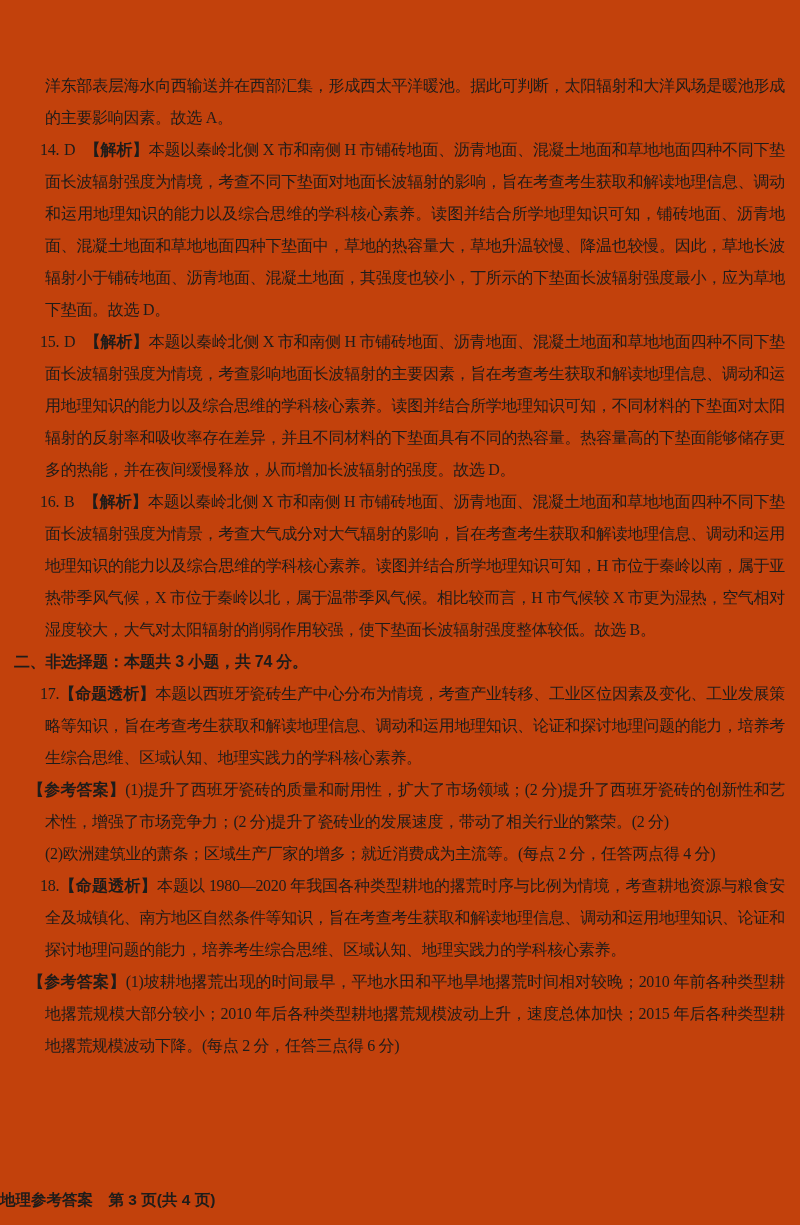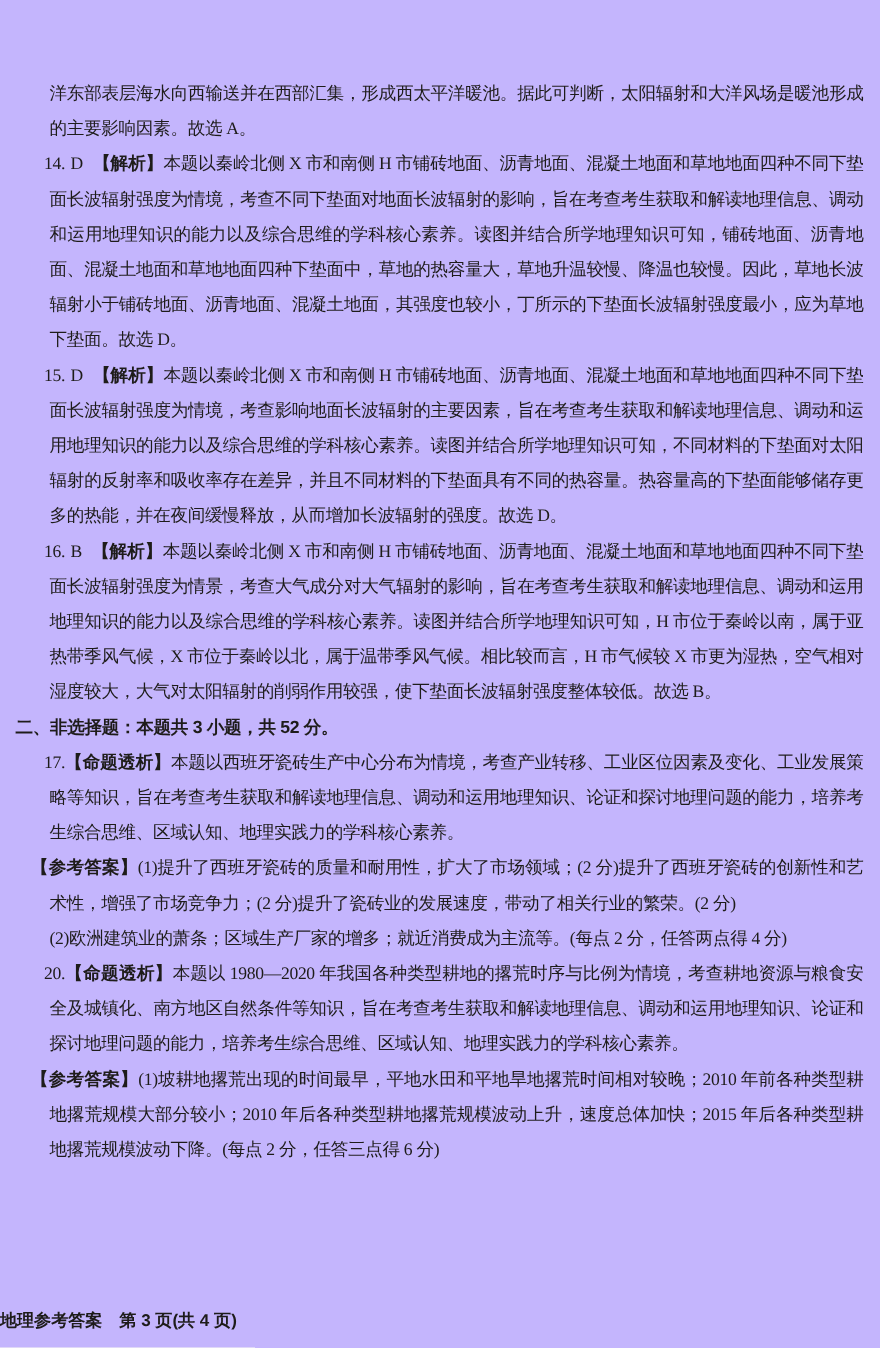--- a/index.html
+++ b/index.html
@@ -2,21 +2,21 @@
 <html><head>
 <meta charset="utf-8">
 <style>
   * { box-sizing: border-box; }
   html, body { margin: 0; padding: 0; background: #f4f3f1; }
   .page {
     position: relative;
     width: 800px;
     height: 1225px;
     margin: 0 auto;
-    background: #c4b5fd;
+    background: #c2410c;
     color: #1e1c1a;
     font-family: "Liberation Serif", "DejaVu Serif", serif;
     overflow: hidden;
   }
   .doc { padding: 70px 15px 0 45px; }
   .doc p {
     margin: 0;
     font-size: 16px;
     line-height: 32px;
     text-align: justify;
@@ -62,30 +62,30 @@
   <div class="doc">
 
     <p class="sub">洋东部表层海水向西输送并在西部汇集，形成西太平洋暖池。据此可判断，太阳辐射和大洋风场是暖池形成的主要影响因素。故选 A。</p>
 
     <p class="item"><span class="num">14.</span><span class="ans">D</span><span class="tag">【解析】</span><span>本题以秦岭北侧 X 市和南侧 H 市铺砖地面、沥青地面、混凝土地面和草地地面四种不同下垫面长波辐射强度为情境，考查不同下垫面对地面长波辐射的影响，旨在考查考生获取和解读地理信息、调动和运用地理知识的能力以及综合思维的学科核心素养。读图并结合所学地理知识可知，铺砖地面、沥青地面、混凝土地面和草地地面四种下垫面中，草地的热容量大，草地升温较慢、降温也较慢。因此，草地长波辐射小于铺砖地面、沥青地面、混凝土地面，其强度也较小，丁所示的下垫面长波辐射强度最小，应为草地下垫面。故选 D。</span></p>
 
     <p class="item"><span class="num">15.</span><span class="ans">D</span><span class="tag">【解析】</span><span>本题以秦岭北侧 X 市和南侧 H 市铺砖地面、沥青地面、混凝土地面和草地地面四种不同下垫面长波辐射强度为情境，考查影响地面长波辐射的主要因素，旨在考查考生获取和解读地理信息、调动和运用地理知识的能力以及综合思维的学科核心素养。读图并结合所学地理知识可知，不同材料的下垫面对太阳辐射的反射率和吸收率存在差异，并且不同材料的下垫面具有不同的热容量。热容量高的下垫面能够储存更多的热能，并在夜间缓慢释放，从而增加长波辐射的强度。故选 D。</span></p>
 
     <p class="item"><span class="num">16.</span><span class="ans">B</span><span class="tag">【解析】</span><span>本题以秦岭北侧 X 市和南侧 H 市铺砖地面、沥青地面、混凝土地面和草地地面四种不同下垫面长波辐射强度为情景，考查大气成分对大气辐射的影响，旨在考查考生获取和解读地理信息、调动和运用地理知识的能力以及综合思维的学科核心素养。读图并结合所学地理知识可知，H 市位于秦岭以南，属于亚热带季风气候，X 市位于秦岭以北，属于温带季风气候。相比较而言，H 市气候较 X 市更为湿热，空气相对湿度较大，大气对太阳辐射的削弱作用较强，使下垫面长波辐射强度整体较低。故选 B。</span></p>
 
-    <p class="section">二、非选择题：本题共 3 小题，共 52 分。</p>
+    <p class="section">二、非选择题：本题共 3 小题，共 74 分。</p>
 
     <p class="item"><span class="num num-tight">17.</span><span class="tag">【命题透析】</span><span>本题以西班牙瓷砖生产中心分布为情境，考查产业转移、工业区位因素及变化、工业发展策略等知识，旨在考查考生获取和解读地理信息、调动和运用地理知识、论证和探讨地理问题的能力，培养考生综合思维、区域认知、地理实践力的学科核心素养。</span></p>
 
     <p class="ref"><span class="tag">【参考答案】</span><span>(1)提升了西班牙瓷砖的质量和耐用性，扩大了市场领域；(2 分)提升了西班牙瓷砖的创新性和艺术性，增强了市场竞争力；(2 分)提升了瓷砖业的发展速度，带动了相关行业的繁荣。(2 分)</span></p>
 
     <p class="sub">(2)欧洲建筑业的萧条；区域生产厂家的增多；就近消费成为主流等。(每点 2 分，任答两点得 4 分)</p>
 
 
-    <p class="item"><span class="num num-tight">20.</span><span class="tag">【命题透析】</span><span>本题以 1980—2020 年我国各种类型耕地的撂荒时序与比例为情境，考查耕地资源与粮食安全及城镇化、南方地区自然条件等知识，旨在考查考生获取和解读地理信息、调动和运用地理知识、论证和探讨地理问题的能力，培养考生综合思维、区域认知、地理实践力的学科核心素养。</span></p>
+    <p class="item"><span class="num num-tight">18.</span><span class="tag">【命题透析】</span><span>本题以 1980—2020 年我国各种类型耕地的撂荒时序与比例为情境，考查耕地资源与粮食安全及城镇化、南方地区自然条件等知识，旨在考查考生获取和解读地理信息、调动和运用地理知识、论证和探讨地理问题的能力，培养考生综合思维、区域认知、地理实践力的学科核心素养。</span></p>
 
     <p class="ref"><span class="tag">【参考答案】</span><span>(1)坡耕地撂荒出现的时间最早，平地水田和平地旱地撂荒时间相对较晚；2010 年前各种类型耕地撂荒规模大部分较小；2010 年后各种类型耕地撂荒规模波动上升，速度总体加快；2015 年后各种类型耕地撂荒规模波动下降。(每点 2 分，任答三点得 6 分)</span></p>
 
 
   </div>
 
   <div class="footer">地理参考答案　第 3 页(共 4 页)</div>
 </div>
 
 </body></html>

